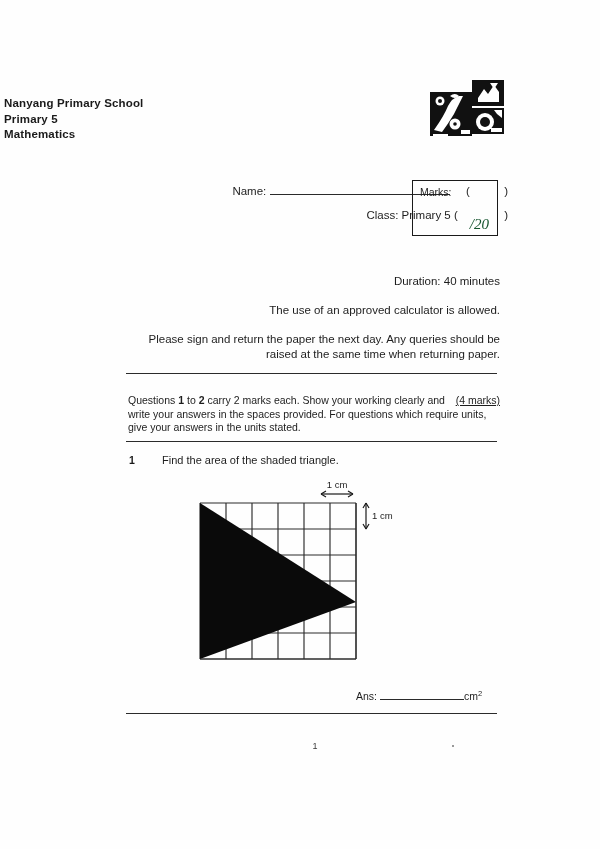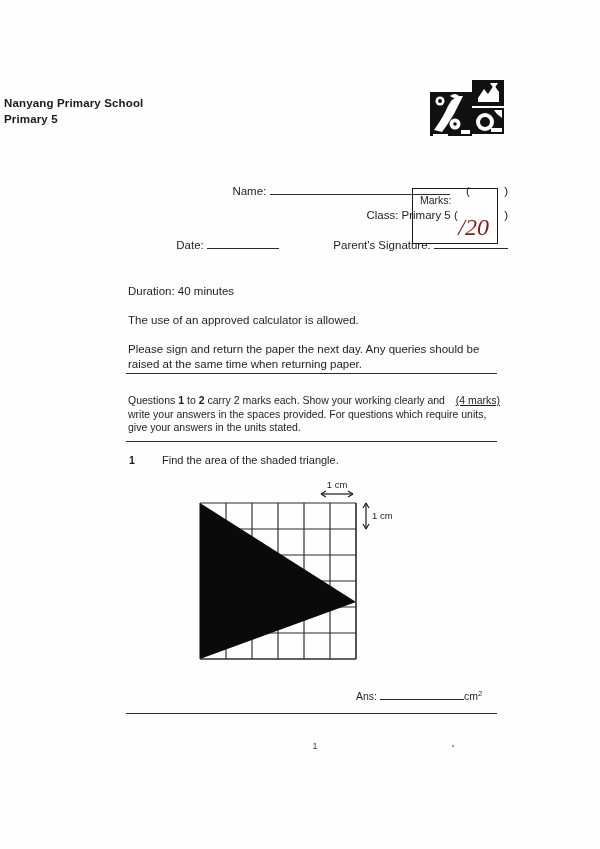--- a/index.html
+++ b/index.html
@@ -68,52 +68,53 @@
   .ruled {
     display: inline-block;
     border-bottom: 1px solid #2a2a2a;
     height: 12px;
     vertical-align: baseline;
   }
 
   .marks-box {
     position: absolute;
     left: 412px;
-    top: 188px;
+    top: 180px;
     width: 86px;
     height: 56px;
     border: 1.3px solid #1a1a1a;
     box-sizing: border-box;
   }
   .marks-label {
     position: absolute;
     left: 7px;
     top: 5px;
     font-size: 10.5px;
     color: #1d1d1d;
   }
   .marks-value {
     position: absolute;
     right: 8px;
     bottom: 2px;
     font-family: "Liberation Serif", serif;
     font-style: italic;
-    font-size: 24px;
-    color: #7f1d1d;
+    font-size: 15px;
+    color: #14532d;
   }
 
   
   .notes {
     position: absolute;
     left: 128px;
-    top: 284px;
+    top: 274px;
     width: 372px;
     font-size: 11.5px;
     color: #1d1d1d;
     line-height: 15px;
+    text-align: right;
   }
   .notes p { margin: 0 0 14px 0; }
 
   
   .hrule {
     position: absolute;
     height: 0;
     border-top: 1.1px solid #2b2b2b;
   }
   #rule-top    { left: 126px; top: 373px; width: 371px; }
@@ -202,20 +203,21 @@
   }
 </style>
 </head>
 <body>
 
 <div class="page">
 
   <div class="header-block">
     <div class="header-line">Nanyang Primary School</div>
     <div class="header-line">Primary 5</div>
+    <div class="header-line">Mathematics</div>
   </div>
 
   <div class="logo">
     <svg viewBox="0 0 76 72" width="76" height="72" aria-hidden="true">
 
       <rect x="44" y="0" width="32" height="26" fill="#111"></rect>
       <path d="M50 18 L56 9 L60 14 L66 5 L71 12 L71 22 L50 22 Z" fill="#fff"></path>
       <path d="M62 3 L70 3 L66 9 Z" fill="#fff"></path>
 
       <rect x="44" y="28" width="32" height="26" fill="#111"></rect>
@@ -242,27 +244,20 @@
       <span class="ruled" style="width:180px"></span>
       <span style="display:inline-block;width:10px"></span>
       <span>(</span>
       <span style="display:inline-block;width:28px"></span>
       <span>)</span>
     </div>
     <div class="frow">
       <span class="flabel">Class: Primary 5 (</span>
       <span style="display:inline-block;width:40px"></span>
       <span>)</span>
-    </div>
-    <div class="frow">
-      <span class="flabel">Date:</span>
-      <span class="ruled" style="width:72px"></span>
-      <span style="display:inline-block;width:48px"></span>
-      <span class="flabel">Parent's Signature:</span>
-      <span class="ruled" style="width:74px"></span>
     </div>
   </div>
 
   <div class="marks-box">
     <span class="marks-label">Marks:</span>
     <span class="marks-value">/20</span>
   </div>
 
   <div class="notes">
     <p>Duration: 40 minutes</p>

